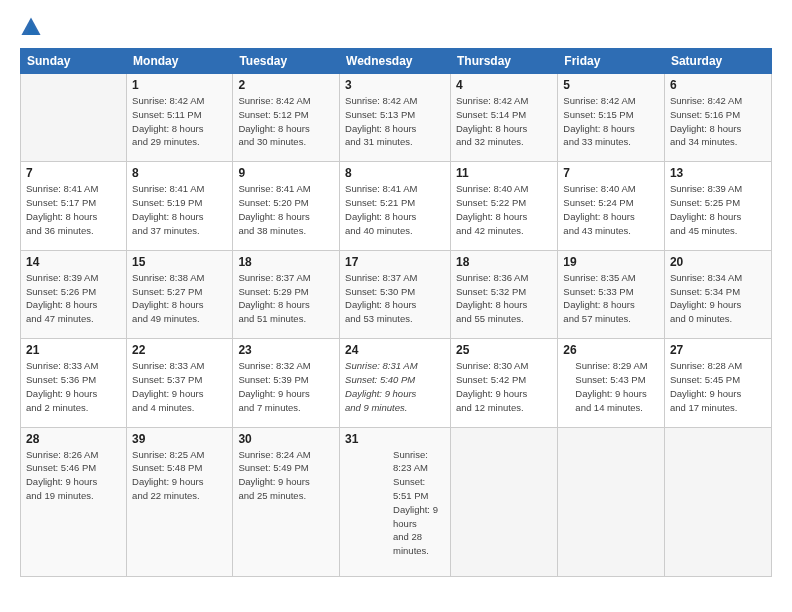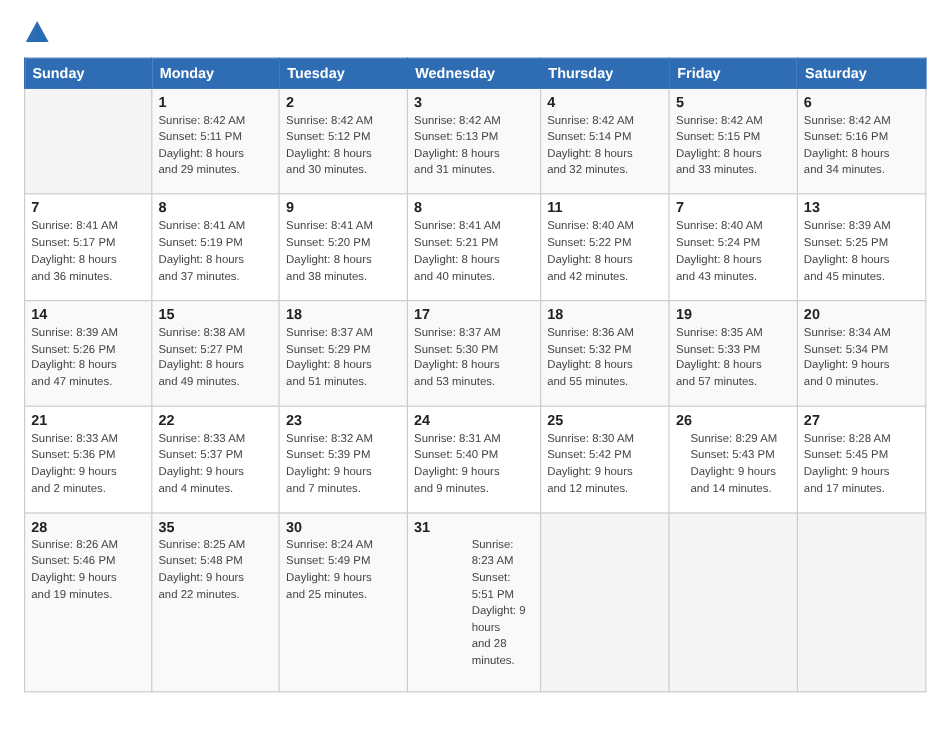--- a/index.html
+++ b/index.html
@@ -302,21 +302,21 @@
           </td>
           <td>
             <span class="day-number">23</span>
             <div class="day-info" style="white-space: pre-line;">Sunrise: 8:32 AM
 Sunset: 5:39 PM
 Daylight: 9 hours
 and 7 minutes.</div>
           </td>
           <td>
             <span class="day-number">24</span>
-            <div class="day-info" style="white-space: pre-line;">Sunrise: 8:31 AM
+            <div class="day-info" style="white-space: pre-line; font-style: italic;">Sunrise: 8:31 AM
 Sunset: 5:40 PM
 Daylight: 9 hours
 and 9 minutes.</div>
           </td>
           <td>
             <span class="day-number">25</span>
             <div class="day-info" style="white-space: pre-line;">Sunrise: 8:30 AM
 Sunset: 5:42 PM
 Daylight: 9 hours
 and 12 minutes.</div>
@@ -338,21 +338,21 @@
         </tr>
         <tr>
           <td>
             <span class="day-number">28</span>
             <div class="day-info" style="white-space: pre-line;">Sunrise: 8:26 AM
 Sunset: 5:46 PM
 Daylight: 9 hours
 and 19 minutes.</div>
           </td>
           <td>
-            <span class="day-number">35</span>
+            <span class="day-number">39</span>
             <div class="day-info" style="white-space: pre-line;">Sunrise: 8:25 AM
 Sunset: 5:48 PM
 Daylight: 9 hours
 and 22 minutes.</div>
           </td>
           <td>
             <span class="day-number">30</span>
             <div class="day-info" style="white-space: pre-line;">Sunrise: 8:24 AM
 Sunset: 5:49 PM
 Daylight: 9 hours

